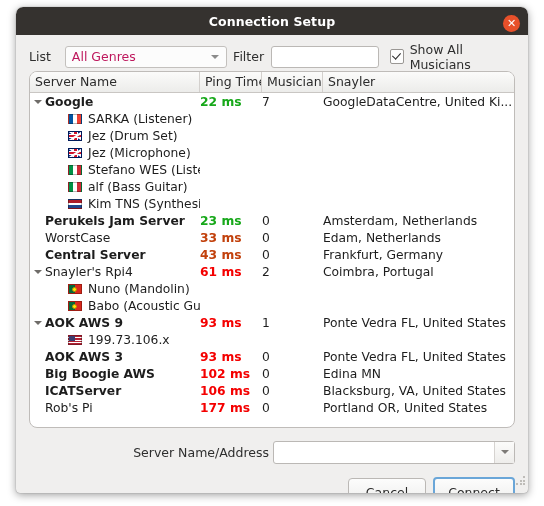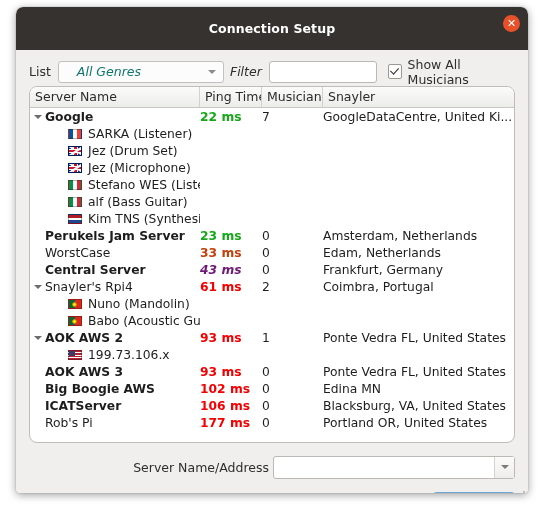--- a/index.html
+++ b/index.html
@@ -13,21 +13,21 @@
     position: absolute;
     left: 16px; top: 7px;
     width: 512px; height: 486px;
     border-radius: 7px 7px 4px 4px;
     background: #f0efee;
     box-shadow: 0 2px 9px rgba(0,0,0,0.38), 0 0 1px rgba(0,0,0,0.5);
     overflow: hidden;
   }
   .titlebar {
     position: relative;
-    height: 43px;
+    height: 28px;
     background: #35322f;
     border-radius: 7px 7px 0 0;
     display: flex; align-items: center; justify-content: center;
   }
   .titlebar .title {
     color: #ffffff;
     font-size: 12.5px;
     font-weight: bold;
     letter-spacing: 0.1px;
   }
@@ -53,45 +53,44 @@
   }
   .toolbar {
     display: flex;
     align-items: center;
     height: 36px;
     padding-top: 7px;
     box-sizing: border-box;
     font-size: 12.5px;
     color: #2e2e2e;
   }
-  .toolbar .lbl { margin-right: 7px; }
+  .toolbar .lbl { margin-right: 14px; }
   .combo {
     position: relative;
     width: 180px; height: 22px;
     background: #fcfcfc;
     border: 1px solid #c3c0bd;
     border-radius: 3px;
     display: flex; align-items: center;
-    padding-left: 18px;
-    box-sizing: border-box;
-    font-size: 12.5px;
-    color: #0f766e;
+    padding-left: 6px;
+    box-sizing: border-box;
+    font-size: 12.5px;
+    color: #be185d;
     cursor: pointer;
-    font-style: italic;
   }
   .combo .arrow {
     position: absolute;
     right: 7px; top: 50%;
     margin-top: -2px;
     width: 0; height: 0;
     border-left: 4px solid transparent;
     border-right: 4px solid transparent;
     border-top: 4px solid #8b8b8b;
   }
-  .toolbar .lbl2 { margin: 0 7px 0 6px; font-style: italic; }
+  .toolbar .lbl2 { margin: 0 7px 0 6px; }
   .filter-input {
     width: 108px; height: 22px;
     background: #ffffff;
     border: 1px solid #bbb8b5;
     border-radius: 3px;
     box-sizing: border-box;
     font-size: 12.5px;
     padding: 0 4px;
     font-family: "DejaVu Sans", sans-serif;
     color: #2e2e2e;
@@ -201,21 +200,21 @@
   .flag-it { background: linear-gradient(to right,#009246 0 33.3%,#ffffff 33.3% 66.6%,#ce2b37 66.6% 100%); }
   .flag-nl { background: linear-gradient(to bottom,#ae1c28 0 33.3%,#ffffff 33.3% 66.6%,#21468b 66.6% 100%); }
   .flag-pt { background: #da291c; }
   .flag-pt::before { content:""; position:absolute; left:0; top:0; width:5.5px; height:100%; background:#046a38; }
   .flag-pt::after { content:""; position:absolute; left:3px; top:2.2px; width:5px; height:5px; border-radius:50%; background:#ffe900; border:0.6px solid #b8860b; box-sizing:border-box; }
   .flag-us { background: repeating-linear-gradient(to bottom,#b22234 0 1.25px,#ffffff 1.25px 2.5px); }
   .flag-us::before { content:""; position:absolute; left:0; top:0; width:6px; height:5.4px; background:#3c3b6e; }
 
   .ping-green  { color: #17a81a; }
   .ping-yellow { color: #c2410c; }
-  .ping-olive  { color: #701a75; font-style: italic; }
+  .ping-olive  { color: #c2410c; }
   .ping-red    { color: #f40000; }
 
   .bottombar {
     display: flex;
     align-items: center;
     justify-content: flex-end;
     height: 30px;
     margin-top: 9px;
     font-size: 12.5px;
     color: #2e2e2e;
@@ -446,21 +445,21 @@
             </div>
             <div class="c-ping "></div>
             <div class="c-mus"></div>
             <div class="c-loc"></div>
           </div>
           <div class="row">
             <div class="c-name">
               <span class="expander">
                 <span class="tri"></span>
               </span>
-              <span class="bold">AOK AWS 2</span>
+              <span class="bold">AOK AWS 9</span>
             </div>
             <div class="c-ping ping-red">93 ms</div>
             <div class="c-mus">1</div>
             <div class="c-loc">Ponte Vedra FL, United States</div>
           </div>
           <div class="row musician-row">
             <div class="c-name">
               <span class="flag flag-us"></span>
               <span>199.73.106.x</span>
             </div>

